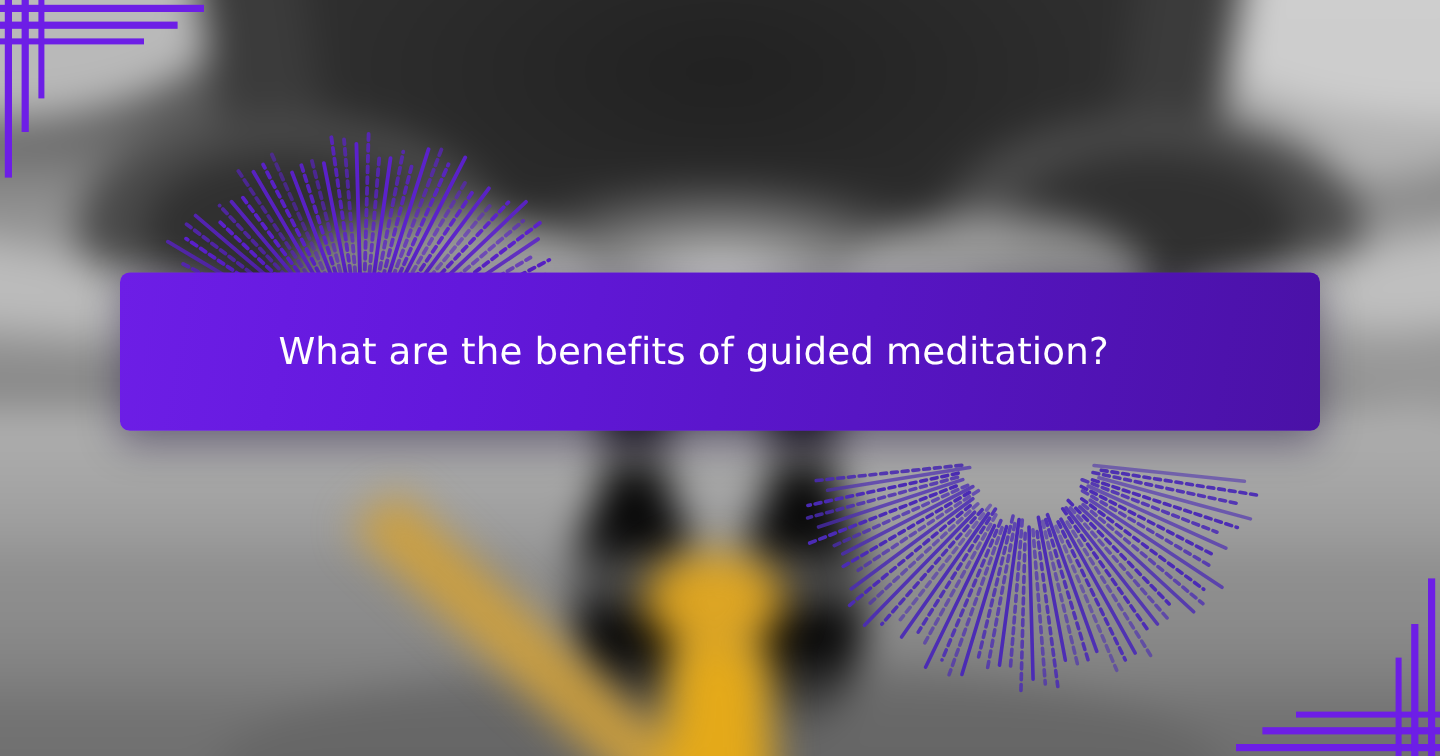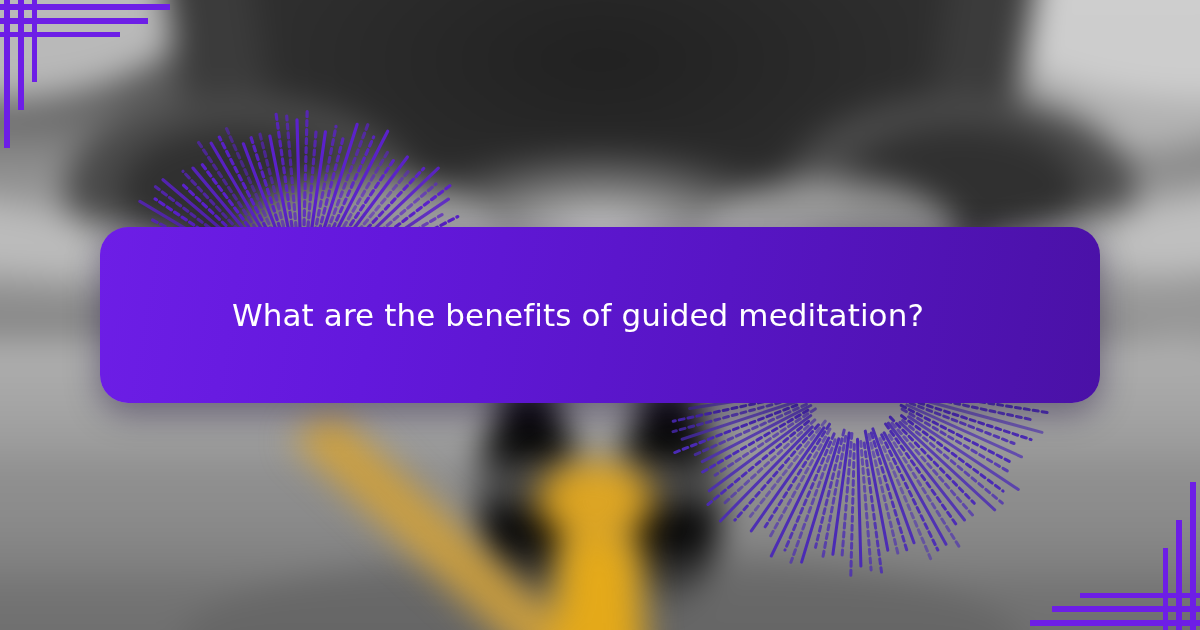--- a/index.html
+++ b/index.html
@@ -54,22 +54,22 @@
 
   #corner-top-left     { left:0;  top:0;   width:180px; height:160px; }
   #corner-bottom-right { right:0; bottom:0;width:180px; height:160px; }
 
   
   .question-card {
     position:absolute;
     left:100px;
     top:227px;
     width:1000px;
-    height:176px;
-    border-radius:28px;
+    height:132px;
+    border-radius:8px;
     background:linear-gradient(100deg, #6d1ee6 0%, #6318dc 28%, #5715c4 62%, #4a11a6 100%);
     box-shadow:0 10px 34px rgba(20,4,55,0.42);
     display:flex;
     align-items:center;
   }
 
   .question-text {
     color:#ffffff;
     font-family:"DejaVu Sans", sans-serif;
     font-size:31px;

